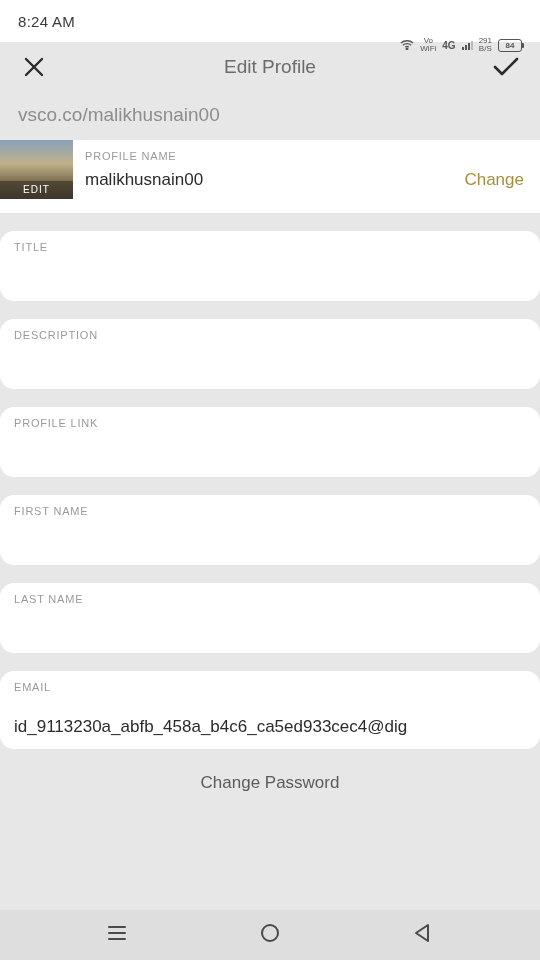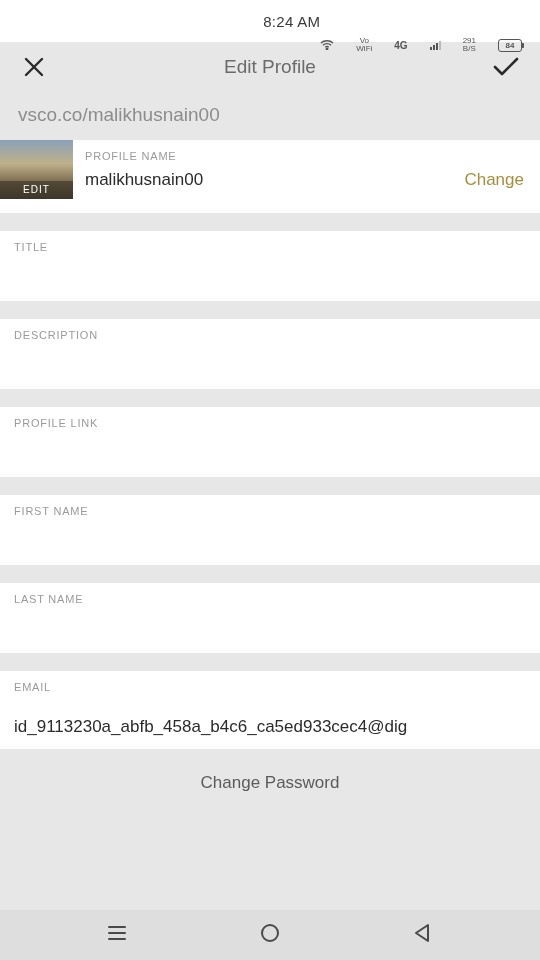--- a/index.html
+++ b/index.html
@@ -8,31 +8,31 @@
       height: 960px;
       font-family: -apple-system, Helvetica, Arial, sans-serif;
       background: #ffffff;
       position: relative;
       overflow: hidden;
     }
     .statusbar {
       height: 42px;
       display: flex;
       align-items: center;
-      justify-content: flex-end;
+      justify-content: space-between;
       padding: 0 18px;
       font-size: 15px;
       color: #3a3a3a;
       background: #ffffff;
     }
     .statusbar-left { font-weight: 500; letter-spacing: 0.3px; }
     .statusbar-right {
       display: flex;
       align-items: center;
-      gap: 22px;
+      gap: 6px;
       font-size: 10px;
       color: #555;
       margin-top: 48px;
     }
     .statusbar-right .stack { display: flex; flex-direction: column; line-height: 1; align-items: center; font-size: 8px; }
     .battery {
       width: 24px; height: 13px;
       border: 1.5px solid #555; border-radius: 3px;
       position: relative; display: flex; align-items: center; justify-content: center;
       font-size: 8px; font-weight: 600;
@@ -106,20 +106,21 @@
       font-size: 17px; color: #2b2b2b;
     }
     .change-link {
       font-size: 17px; color: #a58f3e; padding-right: 4px;
     }
     .section {
       background: #ffffff;
       margin-top: 18px;
       padding: 10px 14px 24px;
       min-height: 62px;
+      border-radius: 14px;
     }
     .section.email { padding: 10px 14px 12px; }
     .section .label {
       font-size: 11px; letter-spacing: 0.8px; color: #9a9a9a;
     }
     .section .value {
       font-size: 17px; color: #2b2b2b; margin-top: 24px;
       white-space: nowrap; overflow: hidden;
     }
     .change-password {

